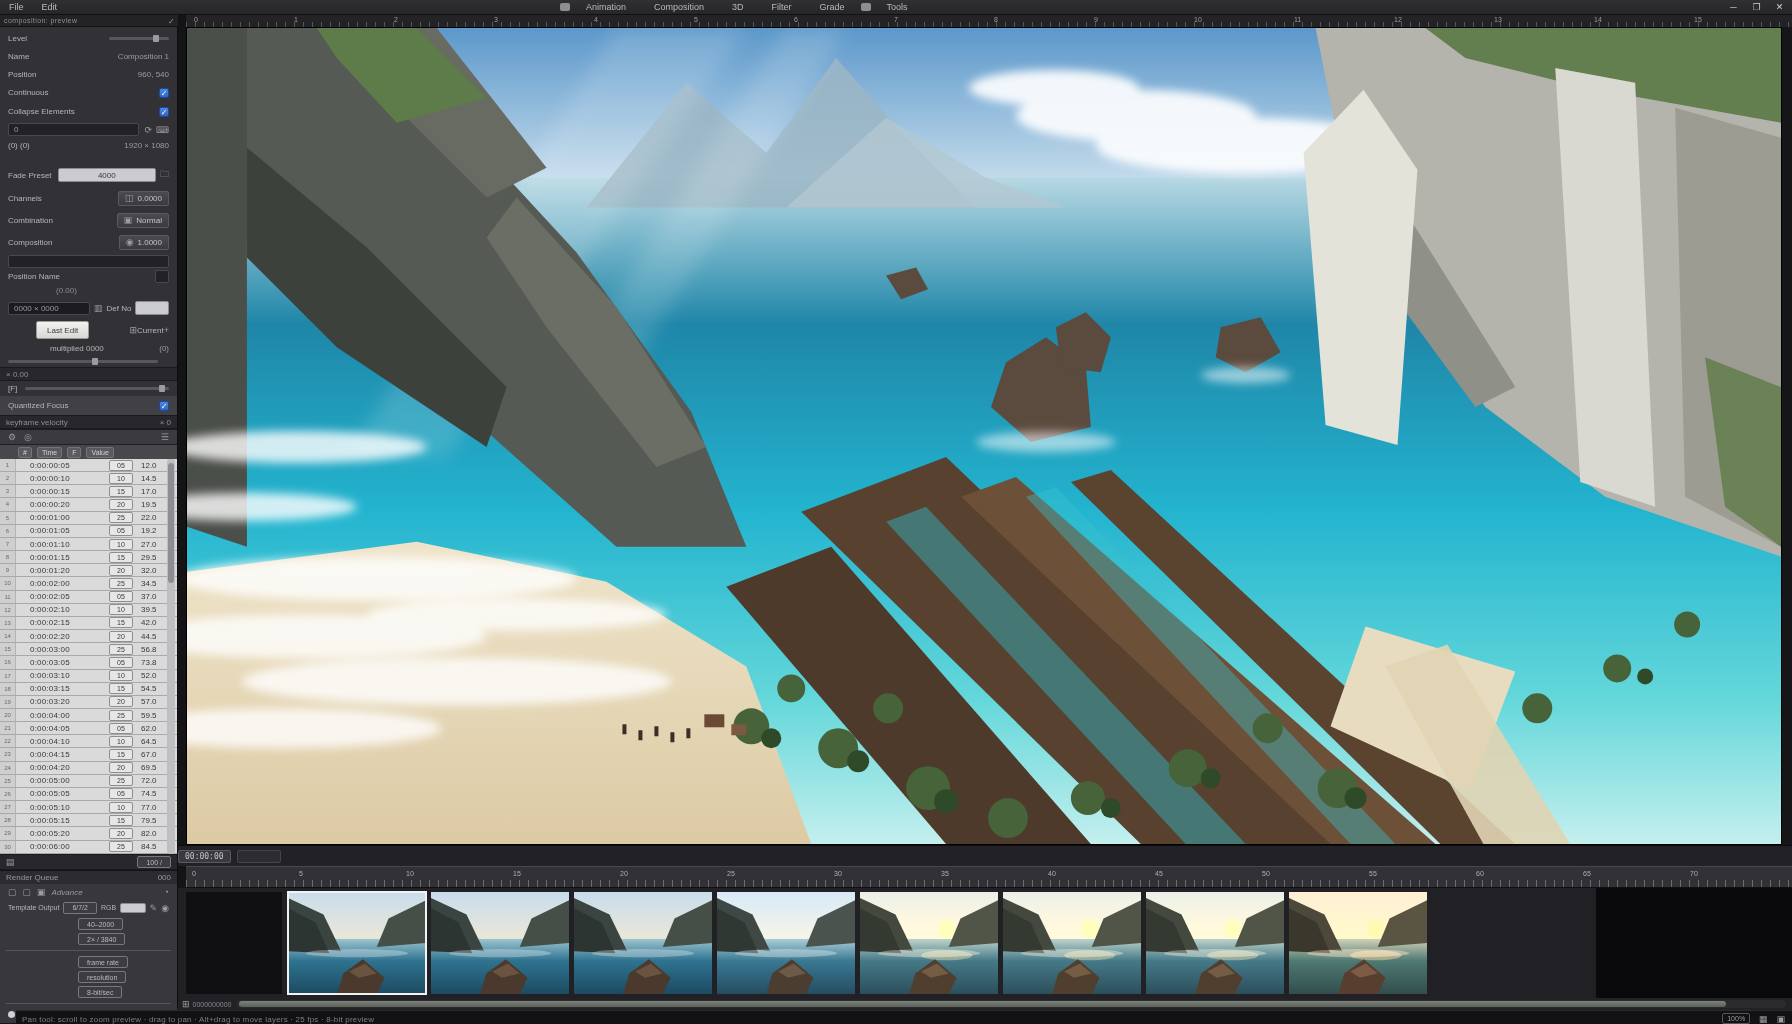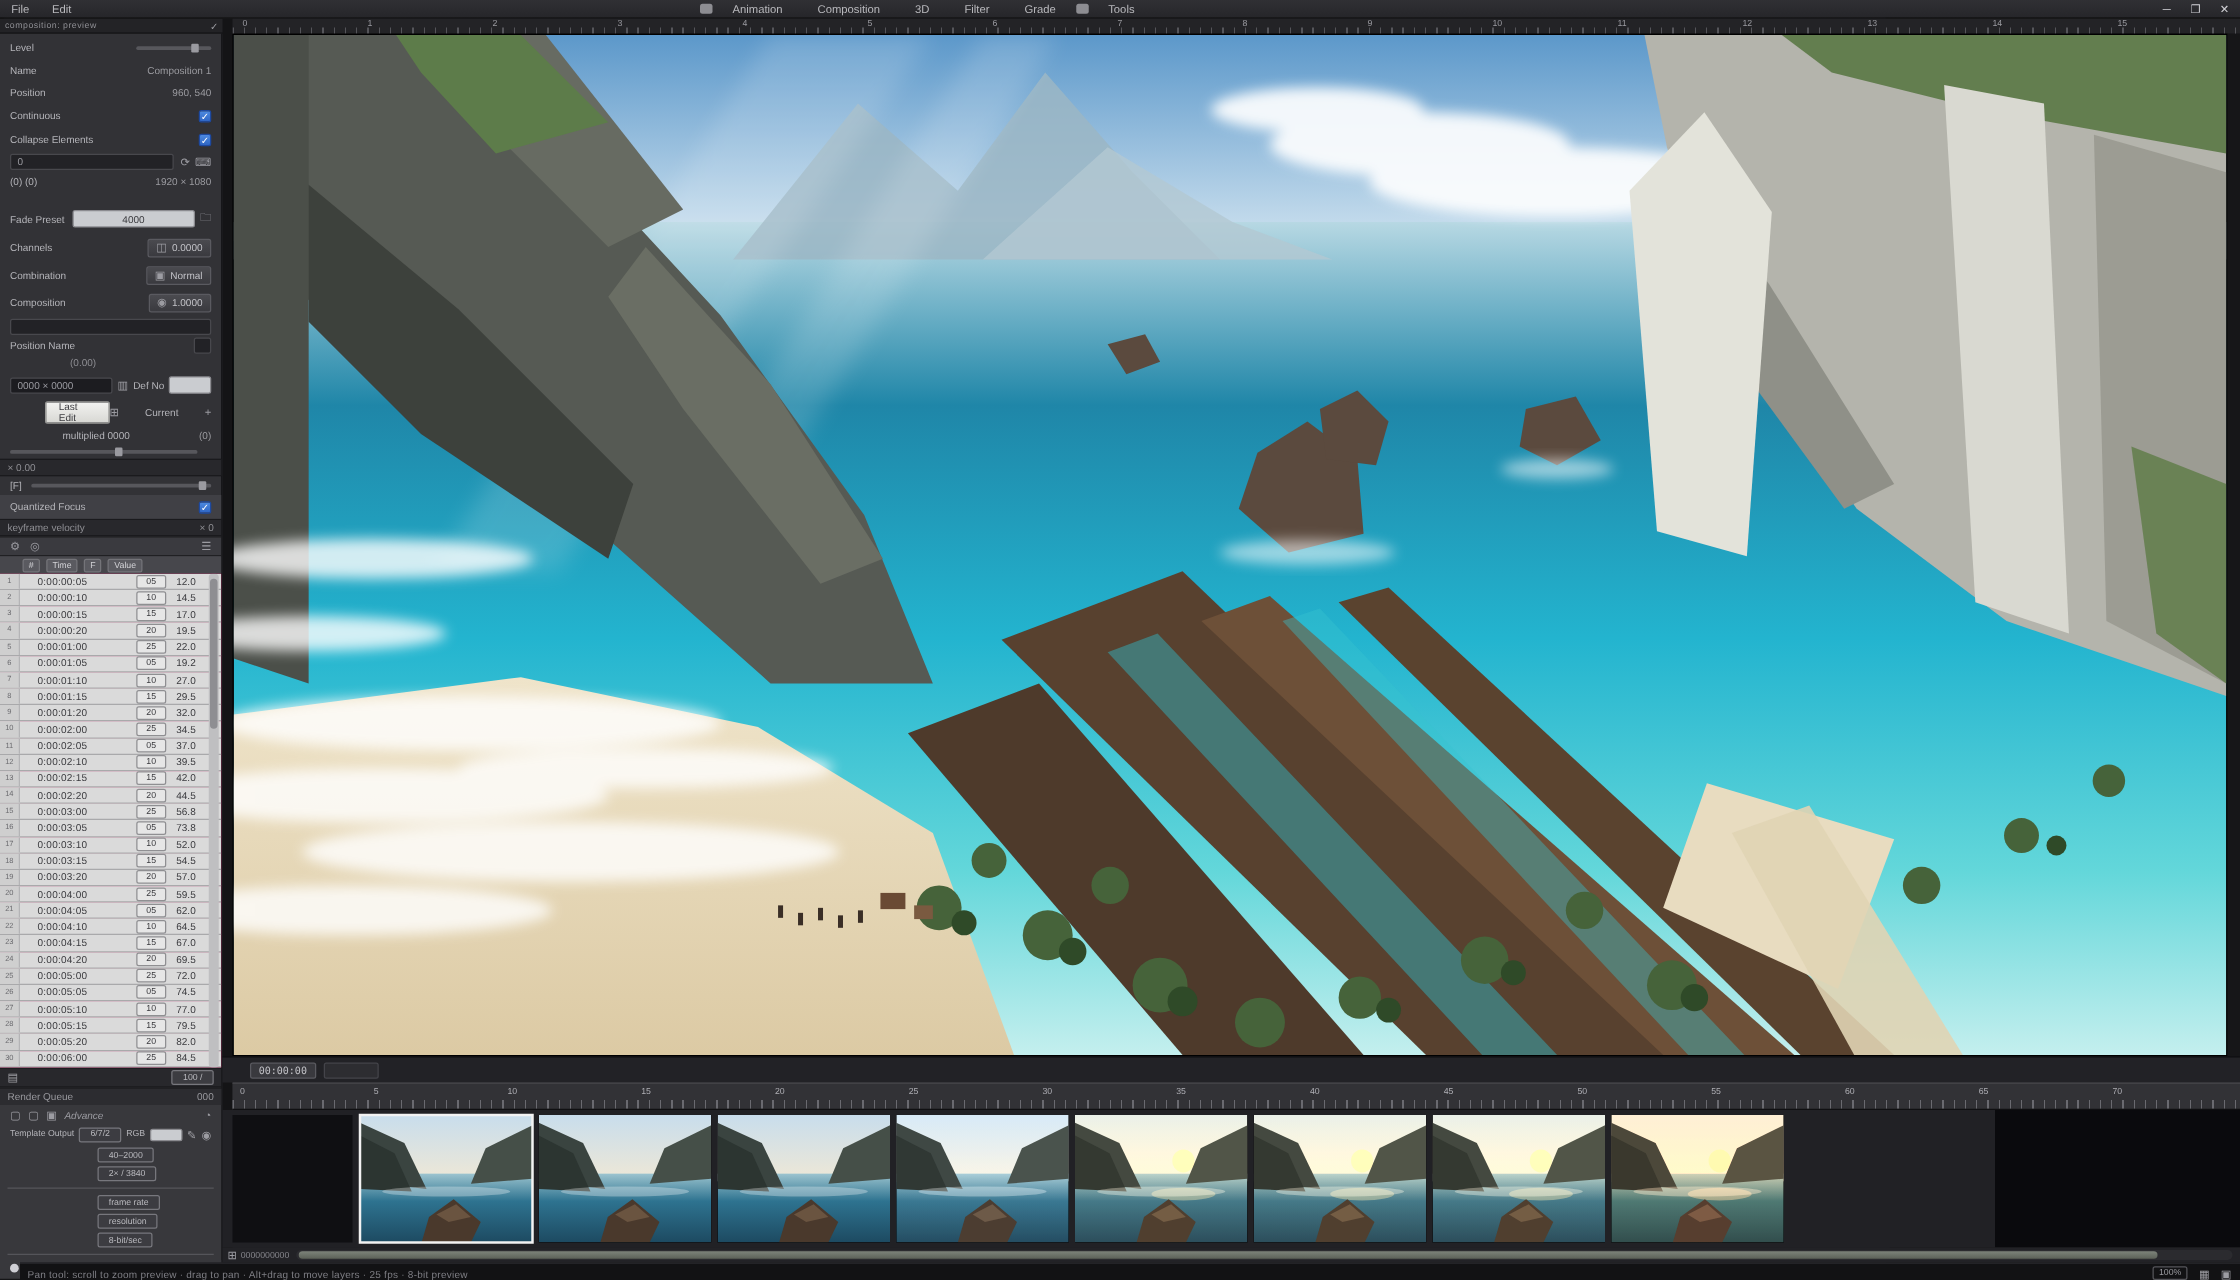--- a/index.html
+++ b/index.html
@@ -54,21 +54,21 @@
   .chip-btn { border:1px solid #77777d; border-radius:2px; background:#3c3c41; color:#b9b9be;
     height:12px; display:flex; align-items:center; justify-content:center; padding:0 8px; font-size:7px; }
   .icon { color:#9c9ca2; font-size:9px; }
 
   
   #kf-toolbar { height:16px; background:#3a3a3f; display:flex; align-items:center; gap:8px; padding:0 8px;
     border-top:1px solid #1c1c1f; border-bottom:1px solid #202023; }
   #kf-header { height:14px; background:#47474c; display:flex; align-items:center; gap:0; padding:0 2px 0 18px; }
   .khead { font-size:7px; color:#d2d2d6; background:#5a5a60; border:1px solid #747479; border-radius:2px;
     padding:0 4px; margin-right:5px; line-height:9px; }
-  #kf-body { position:relative; height:395px; overflow:hidden; background:#be185d; }
+  #kf-body { position:relative; height:395px; overflow:hidden; background:#0c4a6e; }
   .krow { display:flex; align-items:center; height:13.16px; border-bottom:1px solid #a9a9ab;
     background:#dadada; color:#39393d; font-size:8px; }
   .kc0 { width:16px; text-align:center; color:#6a6a6e; font-size:6px; border-right:1px solid #b4b4b6;
     background:#cfcfcf; height:100%; line-height:13px; }
   .kc1 { flex:1; padding-left:14px; letter-spacing:.2px; }
   .kc2 { width:24px; border:1px solid #8f8f92; border-radius:2px; background:#e6e6e6;
     text-align:center; font-size:7px; line-height:9px; margin-right:8px; }
   .kc3 { width:36px; text-align:left; padding-right:6px; }
   #kf-scroll { position:absolute; right:2px; top:0; width:8px; height:100%; background:#bfbfc1; border-radius:3px; }
   #kf-scroll i { position:absolute; left:1px; top:4px; width:6px; height:120px; background:#8e8e92; border-radius:3px; display:block; }
@@ -81,21 +81,21 @@
   .dot { width:7px; height:7px; border-radius:50%; background:#cfcfd4; display:inline-block; }
 
   
   #preview-wrap { position:absolute; left:186px; top:27px; width:1596px; height:818px;
     background:#0c0c0e; border:1px solid #000; }
   #preview-wrap svg { width:100%; height:100%; display:block; }
   #right-gutter { position:absolute; left:1782px; top:27px; width:10px; height:818px; background:#161618; }
 
   #playbar { position:absolute; left:178px; top:845px; width:1614px; height:21px;
     background:#222226; border-top:1px solid #0d0d0f; display:flex; align-items:center; }
-  #tc-chip { margin-left:22px; height:13px; background:#39393e; border:1px solid #5a5a60; border-radius:2px;
+  #tc-chip { height:13px; background:#39393e; border:1px solid #5a5a60; border-radius:2px;
     color:#c3c3c8; font-size:8px; display:flex; align-items:center; padding:0 6px; font-family:"DejaVu Sans Mono", monospace; }
   #tc-box { margin-left:6px; width:44px; height:13px; background:#2d2d31; border:1px solid #44444a; border-radius:2px; }
 
   #ruler-time { position:absolute; left:186px; top:866px; width:1606px; height:22px; background-color:#323236;
     border-top:1px solid #48484c; border-bottom:1px solid #101012;
     background-image:repeating-linear-gradient(to right, #6a6a70 0 1px, transparent 1px 9px);
     background-position:0 bottom; background-size:100% 7px; background-repeat:repeat-x; }
   #ruler-time .rl { top:3px; font-size:7px; color:#aeaeb4; }
 
   #filmstrip { position:absolute; left:178px; top:888px; width:1614px; height:110px;
@@ -263,21 +263,21 @@
       <div class="sb-row" style="height:22px">
         <span class="dk-input" style="width:82px; background:#1c1c20">0000 × 0000</span>
         <span class="icon" style="margin:0 4px">▥</span>
         <span>Def No</span>
         <span class="lt-input" style="flex:1; margin-left:4px"></span>
       </div>
       <div class="sb-row" style="height:22px">
         <span class="white-btn">Last Edit</span>
         <span class="sb-spring"></span>
         <span class="icon">⊞</span>
-        <span style="margin:0 21px">Current</span>
+        <span style="margin:0 0">Current</span>
         <span class="icon">+</span>
       </div>
       <div class="sb-row" style="height:14px">
         <span style="margin-left:42px">multiplied 0000</span>
         <span class="sb-spring"></span>
         <span class="sb-val">(0)</span>
       </div>
       <div class="sb-row" style="height:12px">
         <span class="mini-slider" style="width:150px">
             <i style="right:60px"></i>

